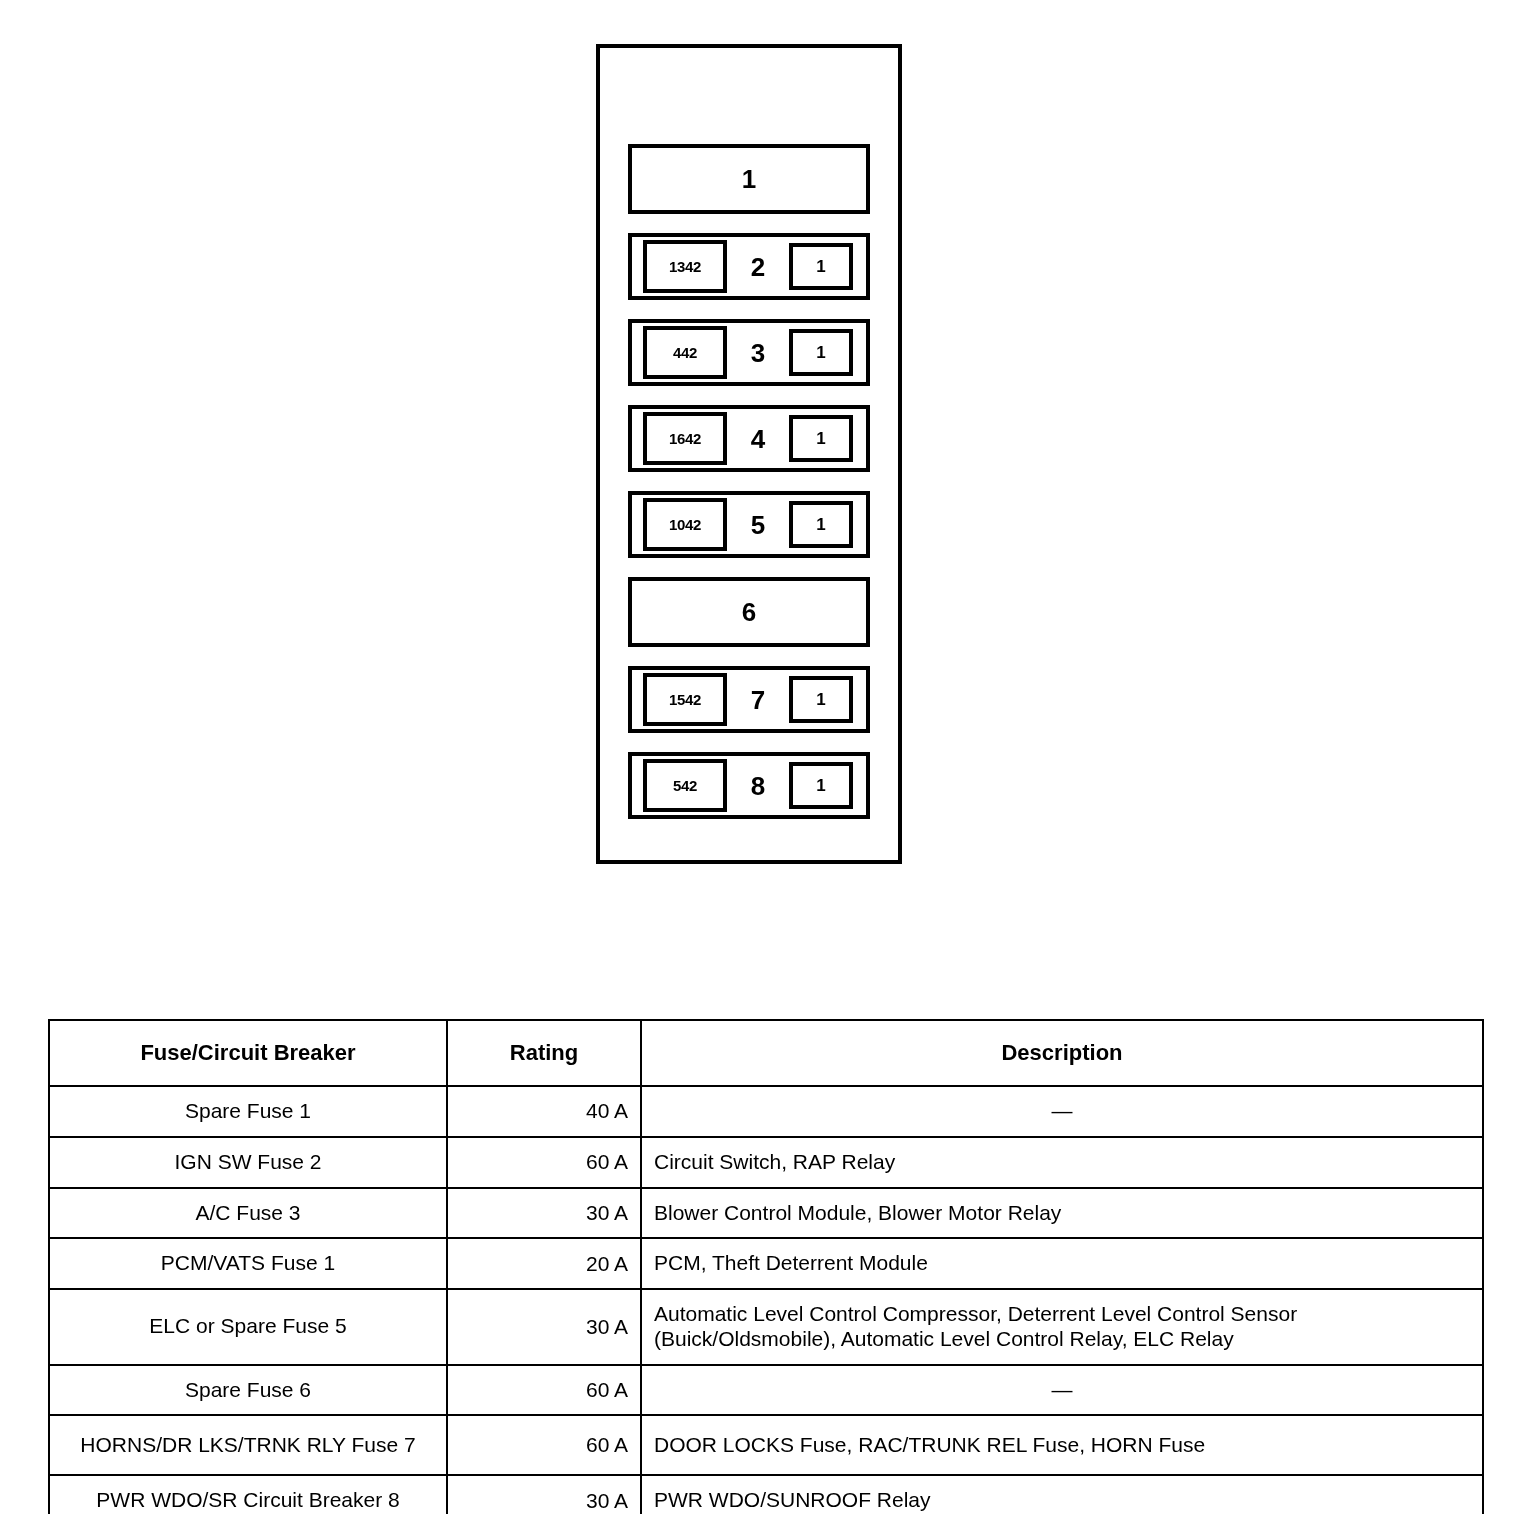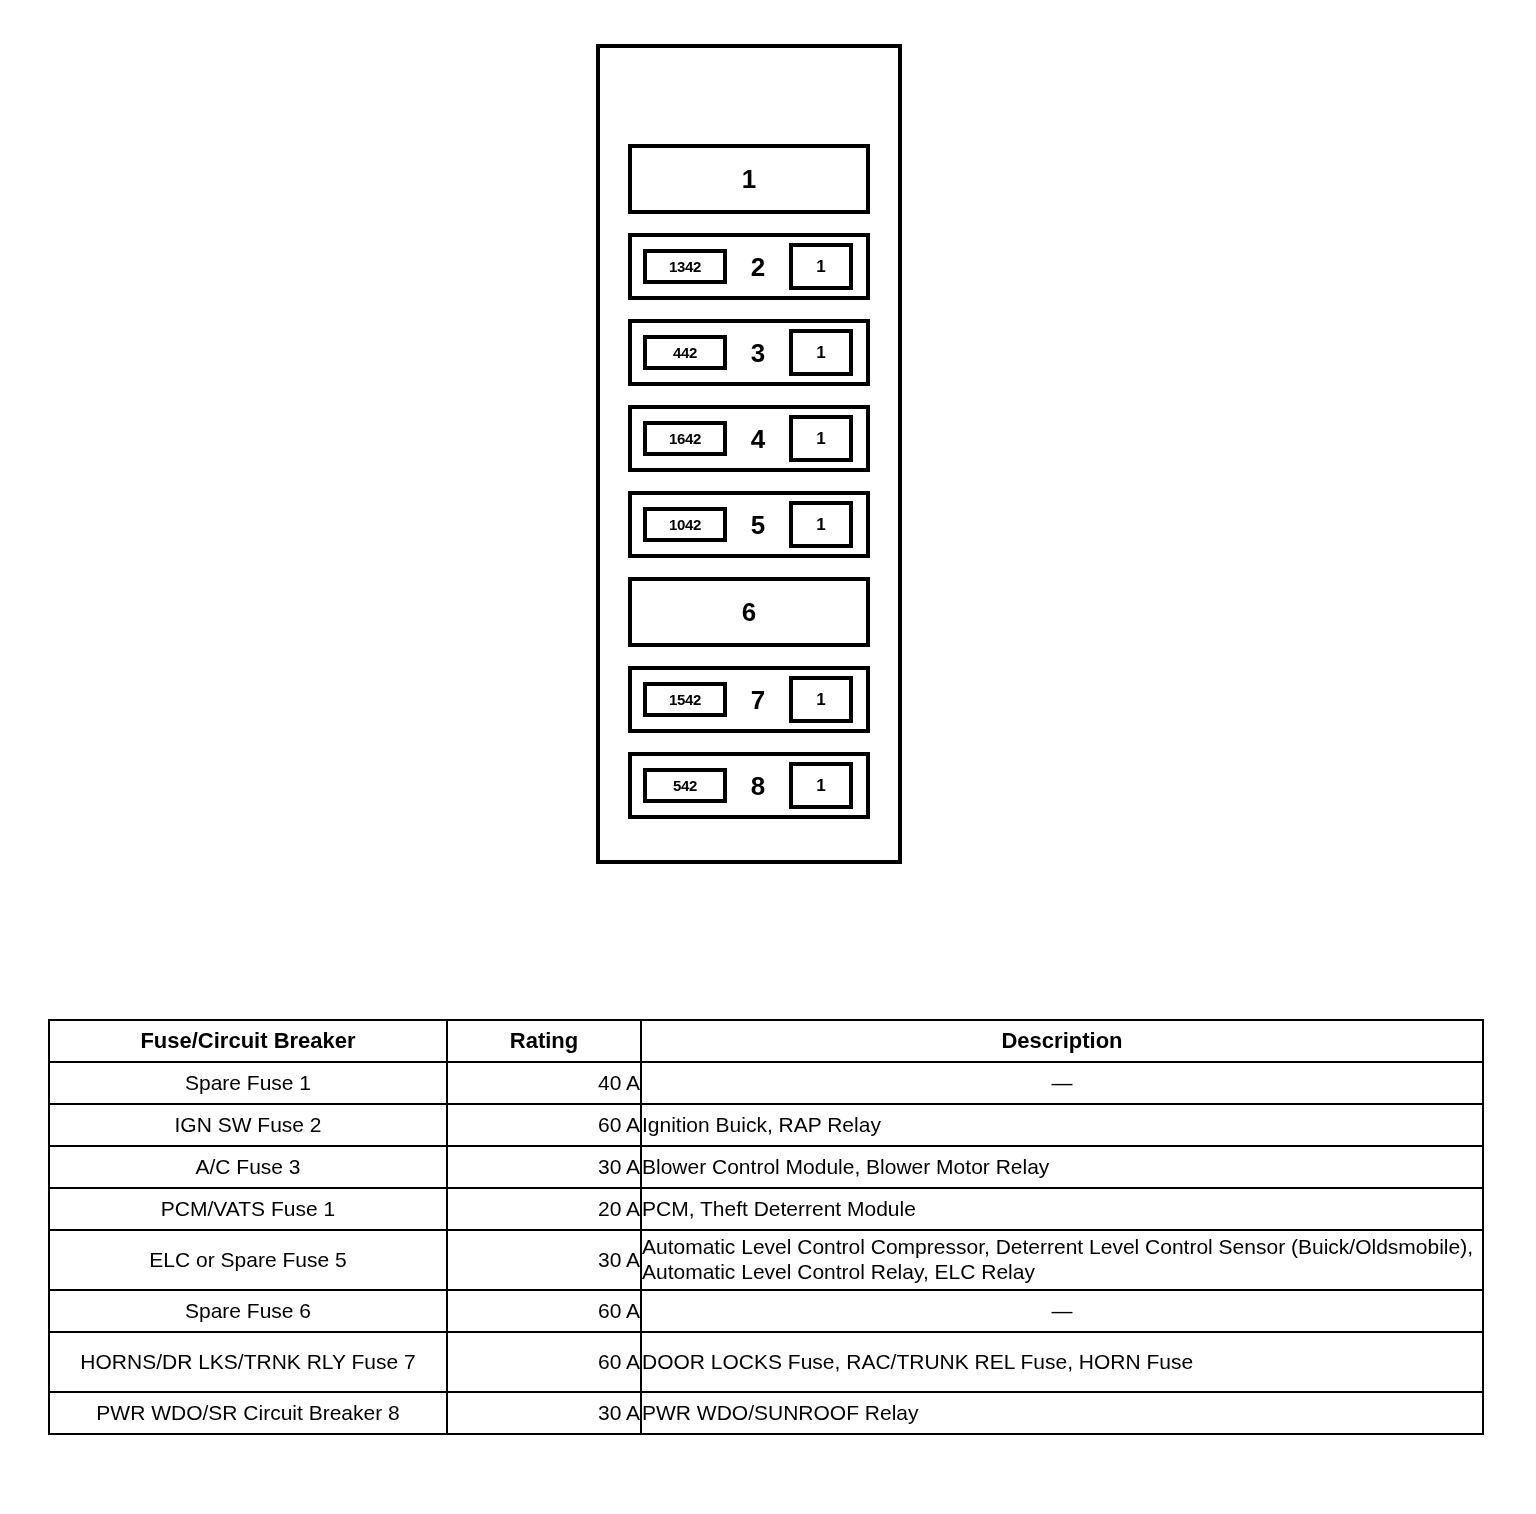--- a/index.html
+++ b/index.html
@@ -65,21 +65,21 @@
     font-family: "Liberation Sans", sans-serif;
     line-height: 1;
   }
 
   
   .code-box {
     box-sizing: border-box;
     border: 4px solid #000;
     background: #fff;
     width: 84px;
-    height: 35px;
+    height: 53px;
     margin-left: 11px;
     display: flex;
     align-items: center;
     justify-content: center;
     font-size: 15px;
     font-weight: bold;
     letter-spacing: -0.4px;
     font-family: "Liberation Sans", sans-serif;
   }
 
@@ -114,21 +114,21 @@
     position: absolute;
     left: 48px;
     top: 1019px;
     width: 1434px;
     border-collapse: collapse;
     table-layout: fixed;
     background: #fff;
   }
   #fuse-legend-table td, #fuse-legend-table th {
     border: 2px solid #000;
-    padding: 0;
+    padding: 12px;
     font-family: "Liberation Sans", sans-serif;
     font-size: 21px;
     color: #000;
     vertical-align: middle;
   }
   #fuse-legend-table thead th {
     font-weight: bold;
     font-size: 22px;
     text-align: center;
     height: 40px;
@@ -227,21 +227,21 @@
   </thead>
   <tbody>
     <tr>
       <td class="cell-name">Spare Fuse 1</td>
       <td class="cell-rating">40 A</td>
       <td class="cell-desc dash">—</td>
     </tr>
     <tr>
       <td class="cell-name">IGN SW Fuse 2</td>
       <td class="cell-rating">60 A</td>
-      <td class="cell-desc">Ignition Buick, RAP Relay</td>
+      <td class="cell-desc">Circuit Switch, RAP Relay</td>
     </tr>
     <tr>
       <td class="cell-name">A/C Fuse 3</td>
       <td class="cell-rating">30 A</td>
       <td class="cell-desc">Blower Control Module, Blower Motor Relay</td>
     </tr>
     <tr>
       <td class="cell-name">PCM/VATS Fuse 1</td>
       <td class="cell-rating">20 A</td>
       <td class="cell-desc">PCM, Theft Deterrent Module</td>

